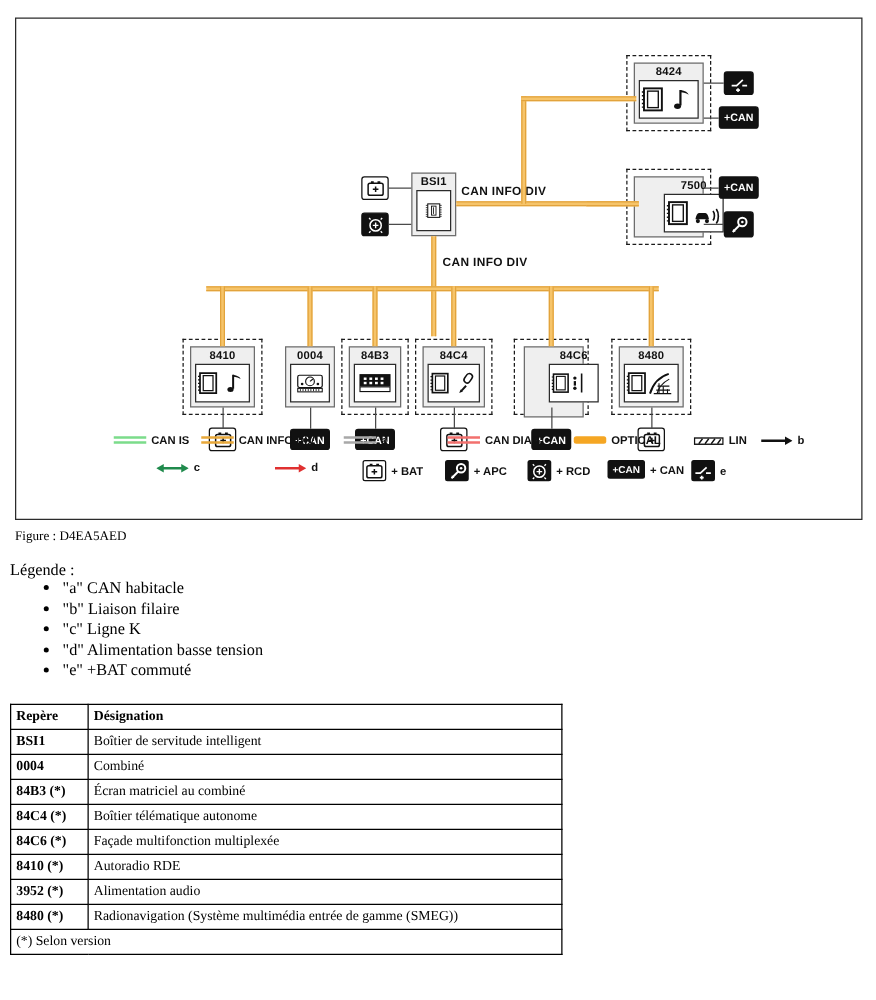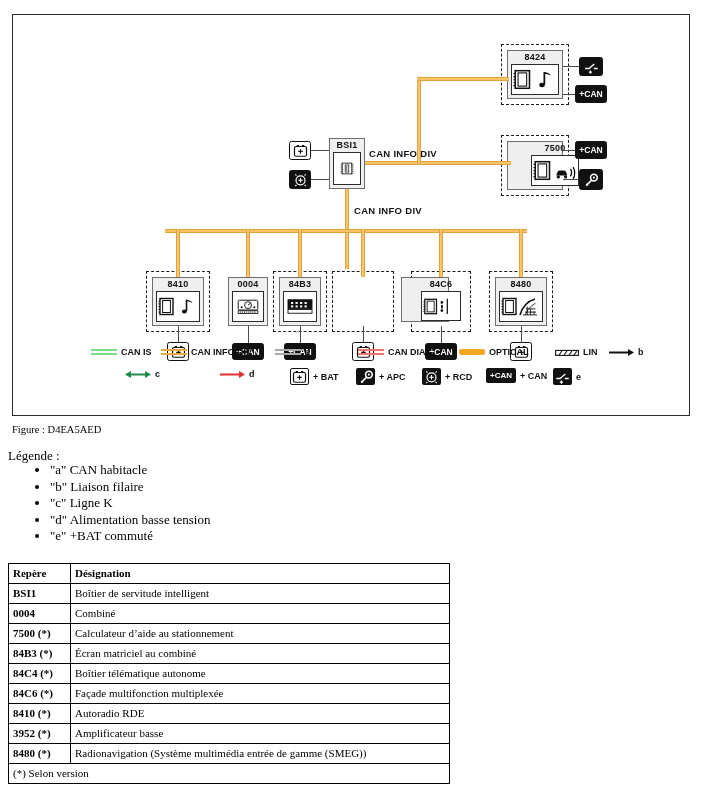--- a/index.html
+++ b/index.html
@@ -219,22 +219,35 @@
                 <rect x="8" y="9.6" width="3" height="2.6"></rect>
                 <rect x="14" y="9.6" width="3" height="2.6"></rect>
                 <rect x="20" y="9.6" width="3" height="2.6"></rect>
                 <rect x="26" y="9.6" width="3" height="2.6"></rect>
               </g>
               <rect x="4" y="15" width="32" height="5" fill="#fff" stroke="#111" stroke-width="1.2"></rect>
             </svg>
           </div>
         </div>
         <div class="optional-wrap" style="left: 319px; top: 256px; width: 62px; height: 61px;"></div>
+        <div class="ecu" style="left: 325px; top: 262px; width: 50px; height: 49px;">
+          <div class="code">84C4</div>
+          <div class="glyph" style="width: 42px; height: 31px; margin-top: 1px;">
+            <svg width="38" height="27" viewBox="0 0 40 22">
+              <rect x="2" y="3" width="13" height="16" fill="#fff" stroke="#111" stroke-width="1.4"></rect>
+              <rect x="4.6" y="5" width="7.8" height="12" fill="none" stroke="#111" stroke-width="1"></rect>
+              <path d="M2 5.6h-1.6M2 8.4h-1.6M2 11.2h-1.6M2 14h-1.6M2 16.6h-1.6" stroke="#111" stroke-width="1"></path>
+              <rect x="29.5" y="2.6" width="5.2" height="8.4" rx="2.6" transform="rotate(35 32 7)" fill="#fff" stroke="#111" stroke-width="1.3"></rect>
+              <path d="M26.4 17.6l4-4.4" stroke="#111" stroke-width="1.6"></path>
+              <path d="M24.6 19.4l1.2-3 1.9 1.7z" fill="#111"></path>
+            </svg>
+          </div>
+        </div>
         <div class="optional-wrap" style="left: 398px; top: 256px; width: 60px; height: 61px;"></div>
-        <div class="ecu" style="left: 388px; top: 262px; width: 48px; height: 45px; padding-left: 32px;">
+        <div class="ecu" style="left: 406px; top: 262px; width: 48px; height: 57px; padding-left: 32px;">
           <div class="code">84C6</div>
           <div class="glyph" style="width: 40px; height: 31px; margin-top: 1px;">
             <svg width="36" height="27" viewBox="0 0 40 22">
               <rect x="2" y="3" width="13" height="16" fill="#fff" stroke="#111" stroke-width="1.4"></rect>
               <rect x="4.6" y="5" width="7.8" height="12" fill="none" stroke="#111" stroke-width="1"></rect>
               <path d="M2 5.6h-1.6M2 8.4h-1.6M2 11.2h-1.6M2 14h-1.6M2 16.6h-1.6" stroke="#111" stroke-width="1"></path>
               <path d="M27 2.4v17" stroke="#111" stroke-width="1.4"></path>
               <circle cx="21" cy="6.5" r="1.5" fill="#111"></circle>
               <circle cx="21" cy="15.5" r="1.5" fill="#111"></circle>
               <rect x="20" y="9.2" width="2" height="4" fill="#111"></rect>
@@ -473,42 +486,38 @@
     <tbody id="ref-table-body">
         <tr>
           <td class="rep">BSI1</td>
           <td>Boîtier de servitude intelligent</td>
         </tr>
         <tr>
           <td class="rep">0004</td>
           <td>Combiné</td>
         </tr>
         <tr>
-          <td class="rep">7500 (*)</td>
-          <td>Calculateur d’aide au stationnement</td>
-        </tr>
-        <tr>
           <td class="rep">84B3 (*)</td>
           <td>Écran matriciel au combiné</td>
         </tr>
         <tr>
           <td class="rep">84C4 (*)</td>
           <td>Boîtier télématique autonome</td>
         </tr>
         <tr>
           <td class="rep">84C6 (*)</td>
           <td>Façade multifonction multiplexée</td>
         </tr>
         <tr>
           <td class="rep">8410 (*)</td>
           <td>Autoradio RDE</td>
         </tr>
         <tr>
           <td class="rep">3952 (*)</td>
-          <td>Amplificateur basse</td>
+          <td>Alimentation audio</td>
         </tr>
         <tr>
           <td class="rep">8480 (*)</td>
           <td>Radionavigation (Système multimédia entrée de gamme (SMEG))</td>
         </tr>
         <tr>
           <td colspan="2">(*) Selon version</td>
         </tr>
       </tbody>
   </table>

